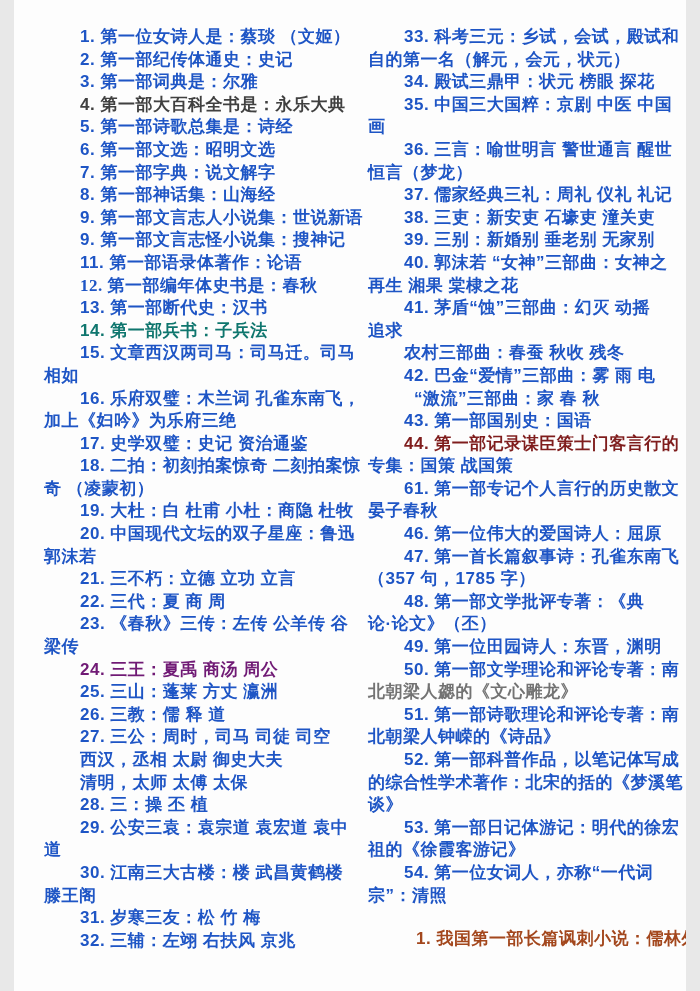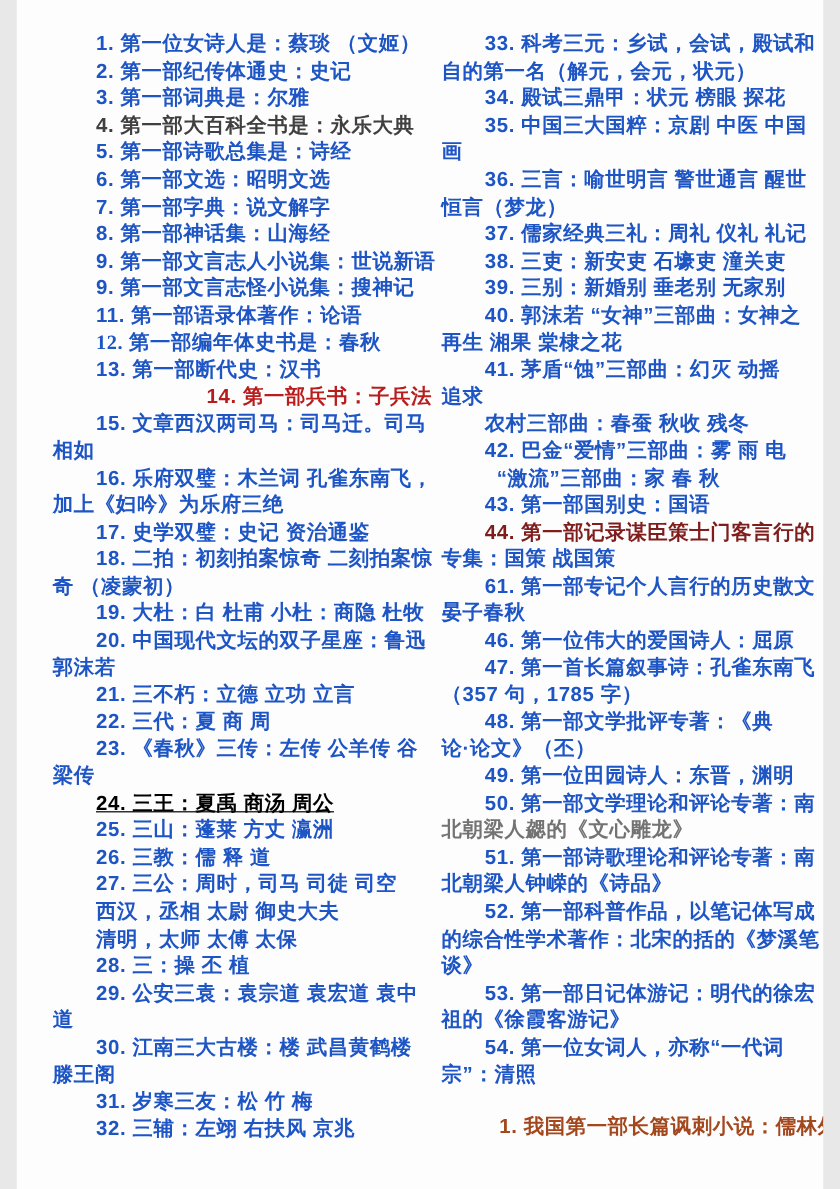--- a/index.html
+++ b/index.html
@@ -38,36 +38,36 @@
         <p class="line blue i2" style="color: #404040;">4. 第一部大百科全书是：永乐大典</p>
         <p class="line blue i2" style="color: rgb(30, 85, 197);">5. 第一部诗歌总集是：诗经</p>
         <p class="line blue i2" style="color: rgb(30, 85, 197);">6. 第一部文选：昭明文选</p>
         <p class="line blue i2" style="color: rgb(30, 85, 197);">7. 第一部字典：说文解字</p>
         <p class="line blue i2" style="color: rgb(30, 85, 197);">8. 第一部神话集：山海经</p>
         <p class="line blue i2" style="color: rgb(30, 85, 197);">9. 第一部文言志人小说集：世说新语</p>
         <p class="line blue i2" style="color: rgb(30, 85, 197);">9. 第一部文言志怪小说集：搜神记</p>
         <p class="line blue i2" style="color: rgb(30, 85, 197);">11. 第一部语录体著作：论语</p>
         <p class="line blue i2" style="color: rgb(30, 85, 197); font-family: Liberation Serif, serif;">12. 第一部编年体史书是：春秋</p>
         <p class="line blue i2" style="color: rgb(30, 85, 197);">13. 第一部断代史：汉书</p>
-        <p class="line blue i2" style="color: #b91c1c; text-align: right;">14. 第一部兵书：子兵法</p>
+        <p class="line blue i2" style="color: #0f766e;">14. 第一部兵书：子兵法</p>
         <p class="line blue i2" style="color: rgb(30, 85, 197);">15. 文章西汉两司马：司马迁。司马</p>
         <p class="line blue i0" style="color: rgb(30, 85, 197);">相如</p>
         <p class="line blue i2" style="color: rgb(30, 85, 197);">16. 乐府双璧：木兰词 孔雀东南飞，</p>
         <p class="line blue i0" style="color: rgb(30, 85, 197);">加上《妇吟》为乐府三绝</p>
         <p class="line blue i2" style="color: rgb(30, 85, 197);">17. 史学双璧：史记 资治通鉴</p>
         <p class="line blue i2" style="color: rgb(30, 85, 197);">18. 二拍：初刻拍案惊奇 二刻拍案惊</p>
         <p class="line blue i0" style="color: rgb(30, 85, 197);">奇 （凌蒙初）</p>
         <p class="line blue i2" style="color: rgb(30, 85, 197);">19. 大杜：白 杜甫 小杜：商隐 杜牧</p>
         <p class="line blue i2" style="color: rgb(30, 85, 197);">20. 中国现代文坛的双子星座：鲁迅</p>
         <p class="line blue i0" style="color: rgb(30, 85, 197);">郭沫若</p>
         <p class="line blue i2" style="color: rgb(30, 85, 197);">21. 三不朽：立德 立功 立言</p>
         <p class="line blue i2" style="color: rgb(30, 85, 197);">22. 三代：夏 商 周</p>
         <p class="line blue i2" style="color: rgb(30, 85, 197);">23. 《春秋》三传：左传 公羊传 谷</p>
         <p class="line blue i0" style="color: rgb(30, 85, 197);">梁传</p>
-        <p class="line blue i2" style="color: #000000; text-decoration: underline;">24. 三王：夏禹 商汤 周公</p>
+        <p class="line blue i2" style="color: #701a75;">24. 三王：夏禹 商汤 周公</p>
         <p class="line blue i2" style="color: rgb(30, 85, 197);">25. 三山：蓬莱 方丈 瀛洲</p>
         <p class="line blue i2" style="color: rgb(30, 85, 197);">26. 三教：儒 释 道</p>
         <p class="line blue i2" style="color: rgb(30, 85, 197);">27. 三公：周时，司马 司徒 司空</p>
         <p class="line blue i2" style="color: rgb(30, 85, 197);">西汉，丞相 太尉 御史大夫</p>
         <p class="line blue i2" style="color: rgb(30, 85, 197);">清明，太师 太傅 太保</p>
         <p class="line blue i2" style="color: rgb(30, 85, 197);">28. 三：操 丕 植</p>
         <p class="line blue i2" style="color: rgb(30, 85, 197);">29. 公安三袁：袁宗道 袁宏道 袁中</p>
         <p class="line blue i0" style="color: rgb(30, 85, 197);">道</p>
         <p class="line blue i2" style="color: rgb(30, 85, 197);">30. 江南三大古楼：楼 武昌黄鹤楼</p>
         <p class="line blue i0" style="color: rgb(30, 85, 197);">滕王阁</p>

